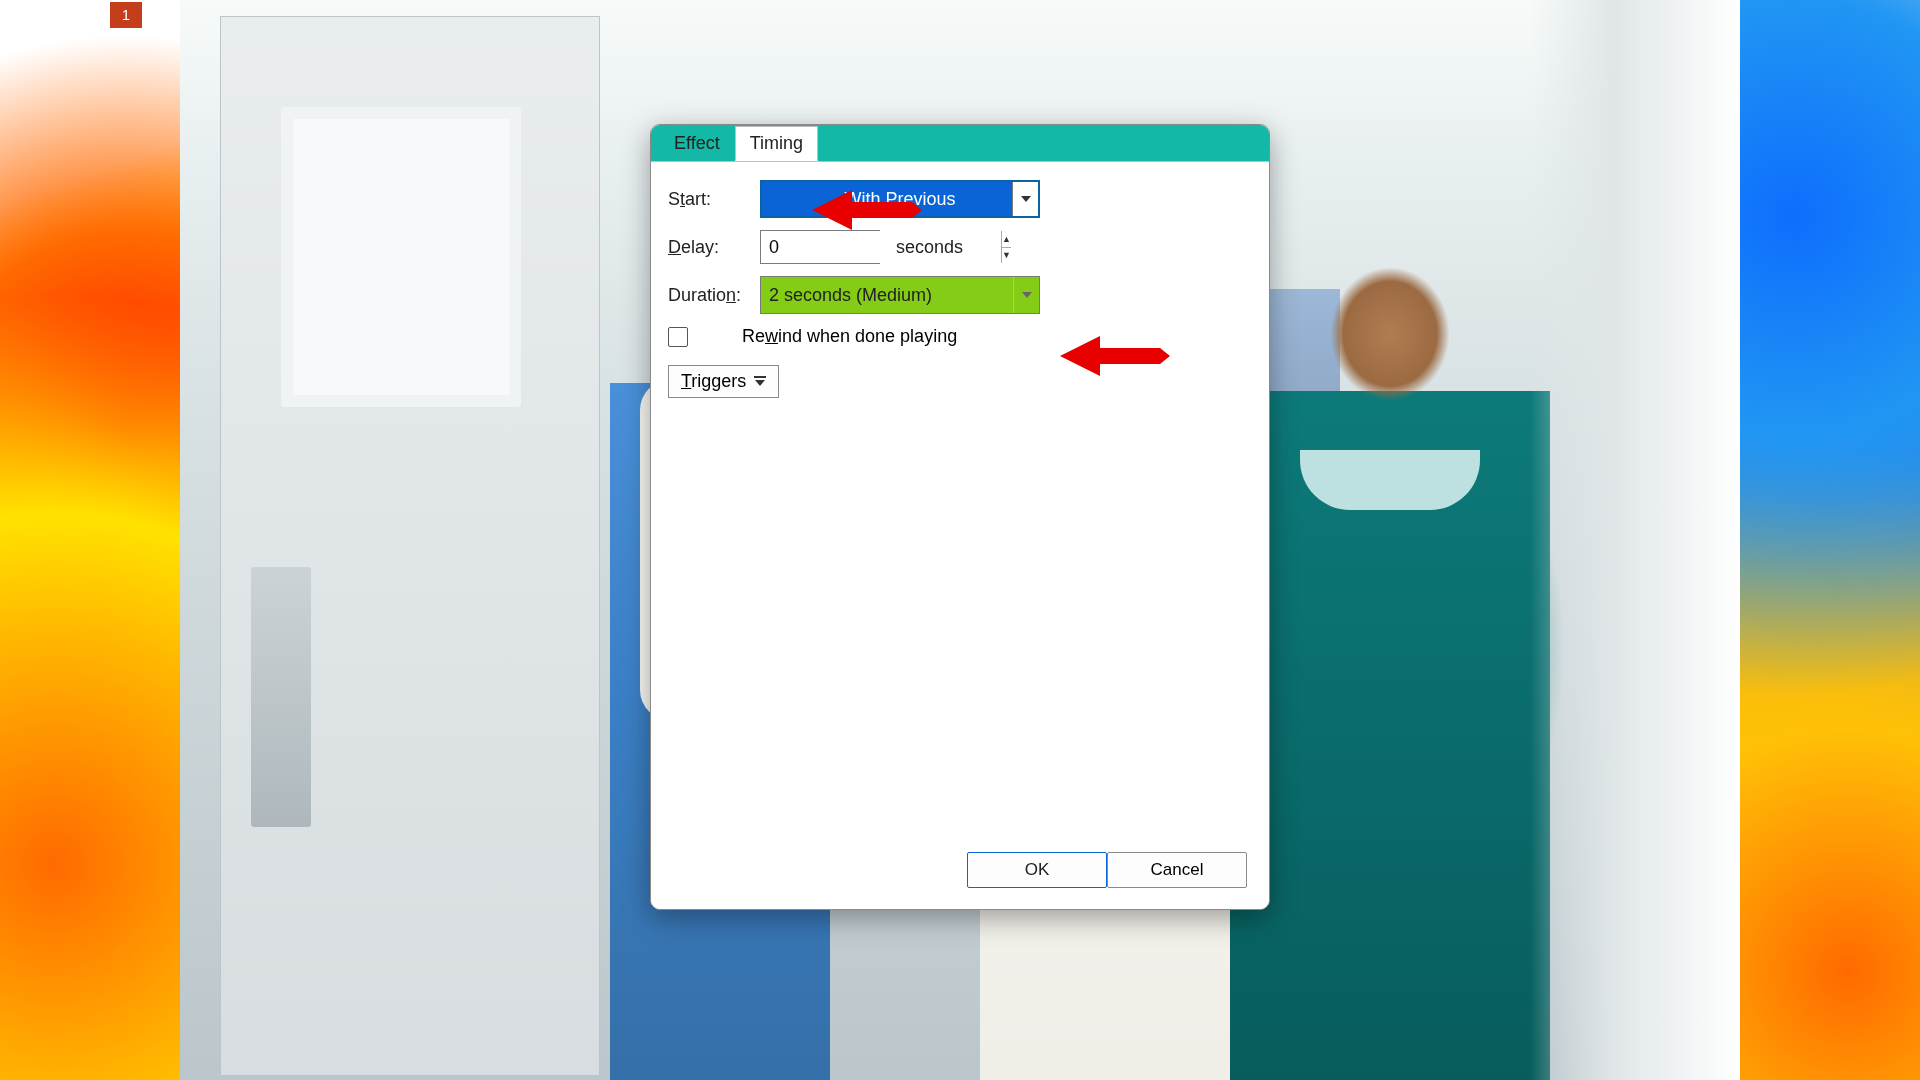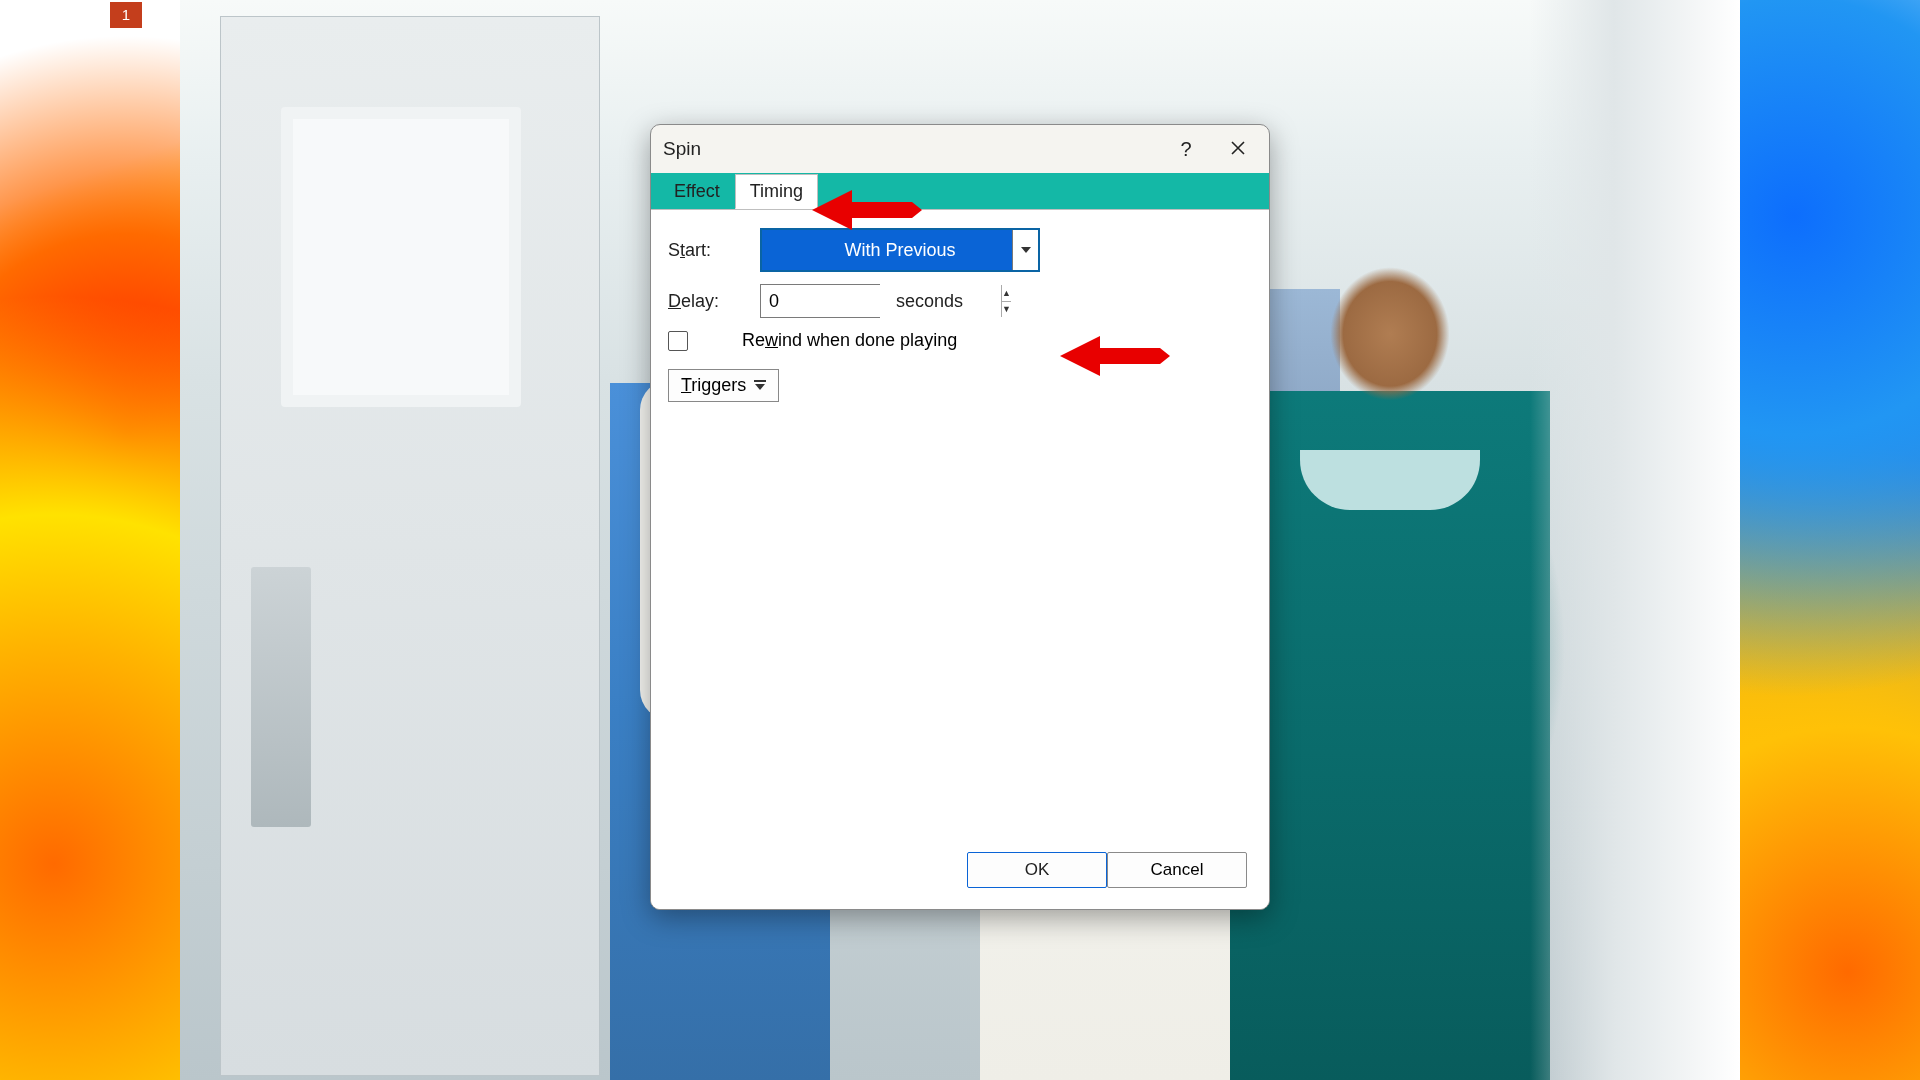--- a/index.html
+++ b/index.html
@@ -138,21 +138,21 @@
       flex:1; background:#fff; border-top:1px solid #bfbfbf;
       padding:18px 22px 14px 17px;
       position:relative;
     }
     .row{ display:flex; align-items:center; margin-bottom:12px; }
     .row .lbl{ width:92px; color:#222; }
     .underline{ text-decoration:underline; }
 
     
     .dd{
-      width:280px; height:44px; border:1px solid #7a7a7a; background:#84cc16;
+      width:280px; height:38px; border:1px solid #7a7a7a; background:#84cc16;
       display:flex; align-items:center; position:relative; padding-left:8px;
       color:#222;
     }
     .dd .caret{
       position:absolute; right:0; top:0; width:26px; height:100%;
       display:flex; align-items:center; justify-content:center;
       border-left:1px solid #bbb; color:#555;
     }
     .dd.selected{
       border:2px solid #0a64a4; padding:0;
@@ -229,31 +229,20 @@
     <div class="nurse-blue"></div>
     <div class="doctor"></div>
     <div class="nurse-teal"></div>
     <div class="wall-right"></div>
   </div>
 
   <div class="slide-badge">1</div>
 
   <div class="dialog">
 
-    <div class="titlebar">
-      <span class="title">Spin</span>
-      <span class="help">?</span>
-      <span class="close">
-        <span>
-          <svg viewBox="0 0 16 16">
-              <path d="M2 2 L14 14 M14 2 L2 14" stroke="#222" stroke-width="1.6" fill="none"></path>
-            </svg>
-        </span>
-      </span>
-    </div>
 
     <div class="tabstrip">
       <div class="tab">Effect</div>
       <div class="tab active">Timing</div>
     </div>
 
     <div class="tabpanel">
 
       
       <div class="row">
@@ -279,20 +268,33 @@
           <input value="0" style="">
           <div class="btns">
             <div>▲</div>
             <div>▼</div>
           </div>
         </div>
         <span class="suffix">seconds</span>
       </div>
 
       
+      <div class="row">
+        <span class="lbl">
+          <span>Duratio</span><span class="underline">n</span><span>:</span>
+        </span>
+        <div class="dd">
+          <span>2 seconds (Medium)</span>
+          <span class="caret">
+            <svg width="10" height="6" viewBox="0 0 10 6">
+                <path d="M0 0 L5 6 L10 0 Z" fill="#666"></path>
+              </svg>
+          </span>
+        </div>
+      </div>
 
       
 
       
       <div class="chk">
         <span class="box"></span>
         <span>
           <span>Re</span><span class="underline">w</span><span>ind when done playing</span>
         </span>
       </div>

